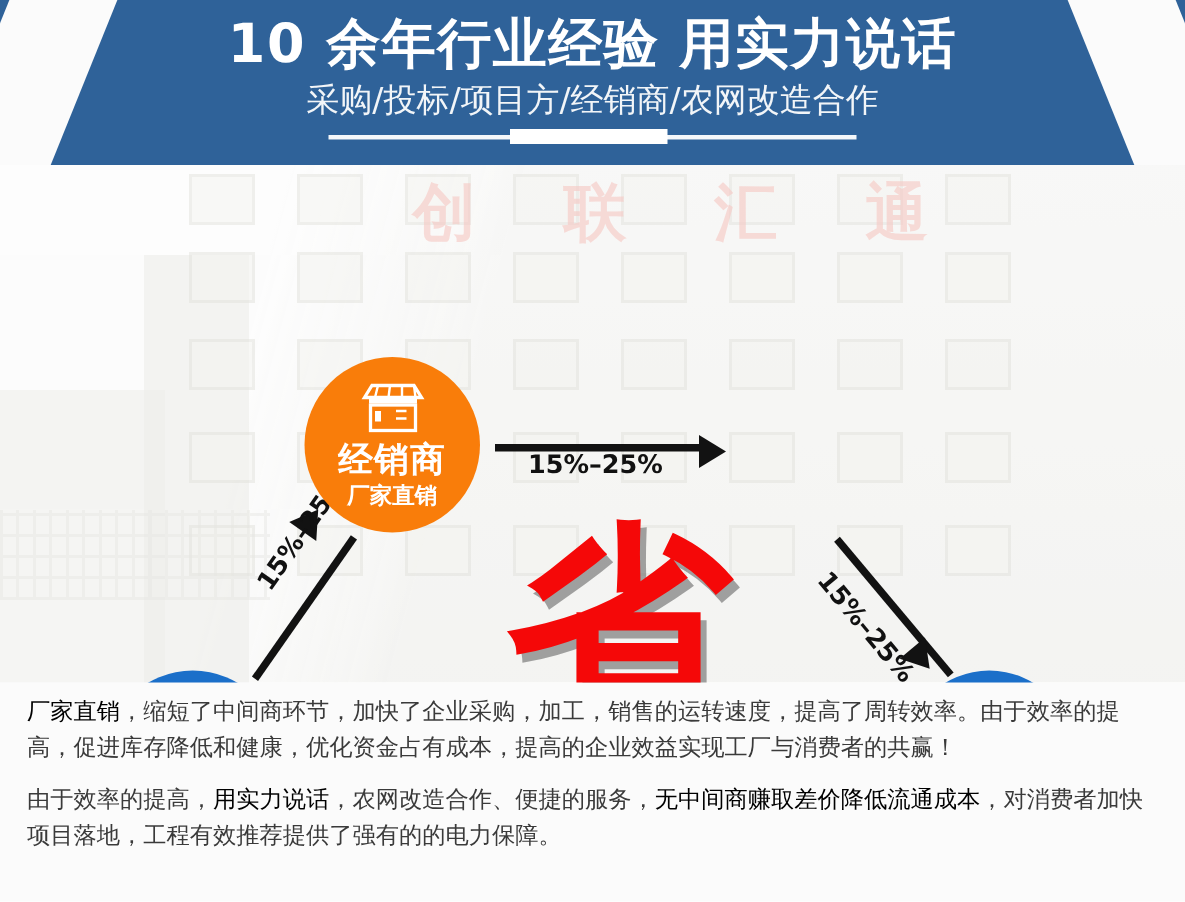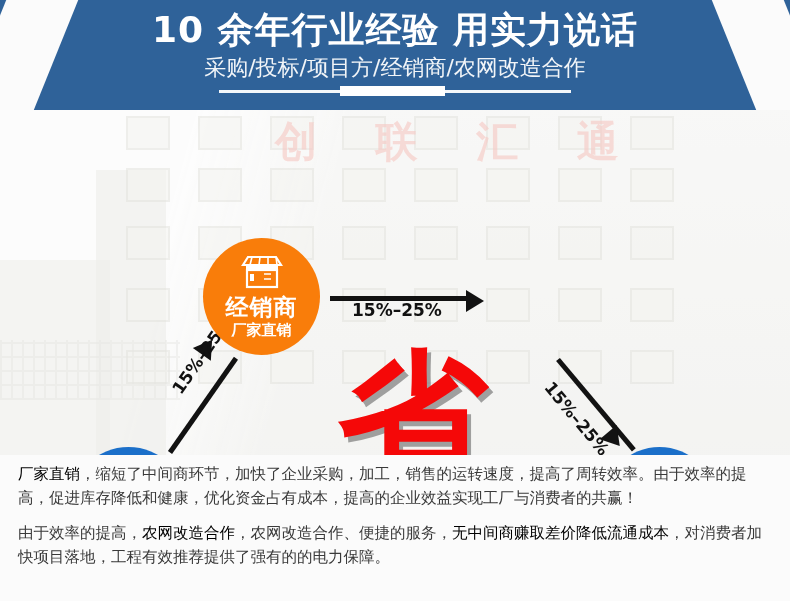--- a/index.html
+++ b/index.html
@@ -224,17 +224,17 @@
       
       
     </div>
   </div>
 
   <div class="paras">
     <div class="para p1">
       <span class="red">厂家直销</span><span>，缩短了中间商环节，加快了企业采购，加工，销售的运转速度，提高了周转效率。由于效率的提高，促进库存降低和健康，优化资金占有成本，提高的企业效益实现工厂与消费者的共赢！</span>
     </div>
     <div class="para p2">
-      <span>由于效率的提高，</span><span class="red">农网改造合作</span><span>，农网改造合作、便捷的服务，</span><span class="red">无中间商赚取差价降低流通成本</span><span>，对消费者加快项目落地，工程有效推荐提供了强有的的电力保障。</span>
+      <span>由于效率的提高，</span><span class="red">用实力说话</span><span>，农网改造合作、便捷的服务，</span><span class="red">无中间商赚取差价降低流通成本</span><span>，对消费者加快项目落地，工程有效推荐提供了强有的的电力保障。</span>
     </div>
   </div>
 
 </div>
 
 </body></html>

